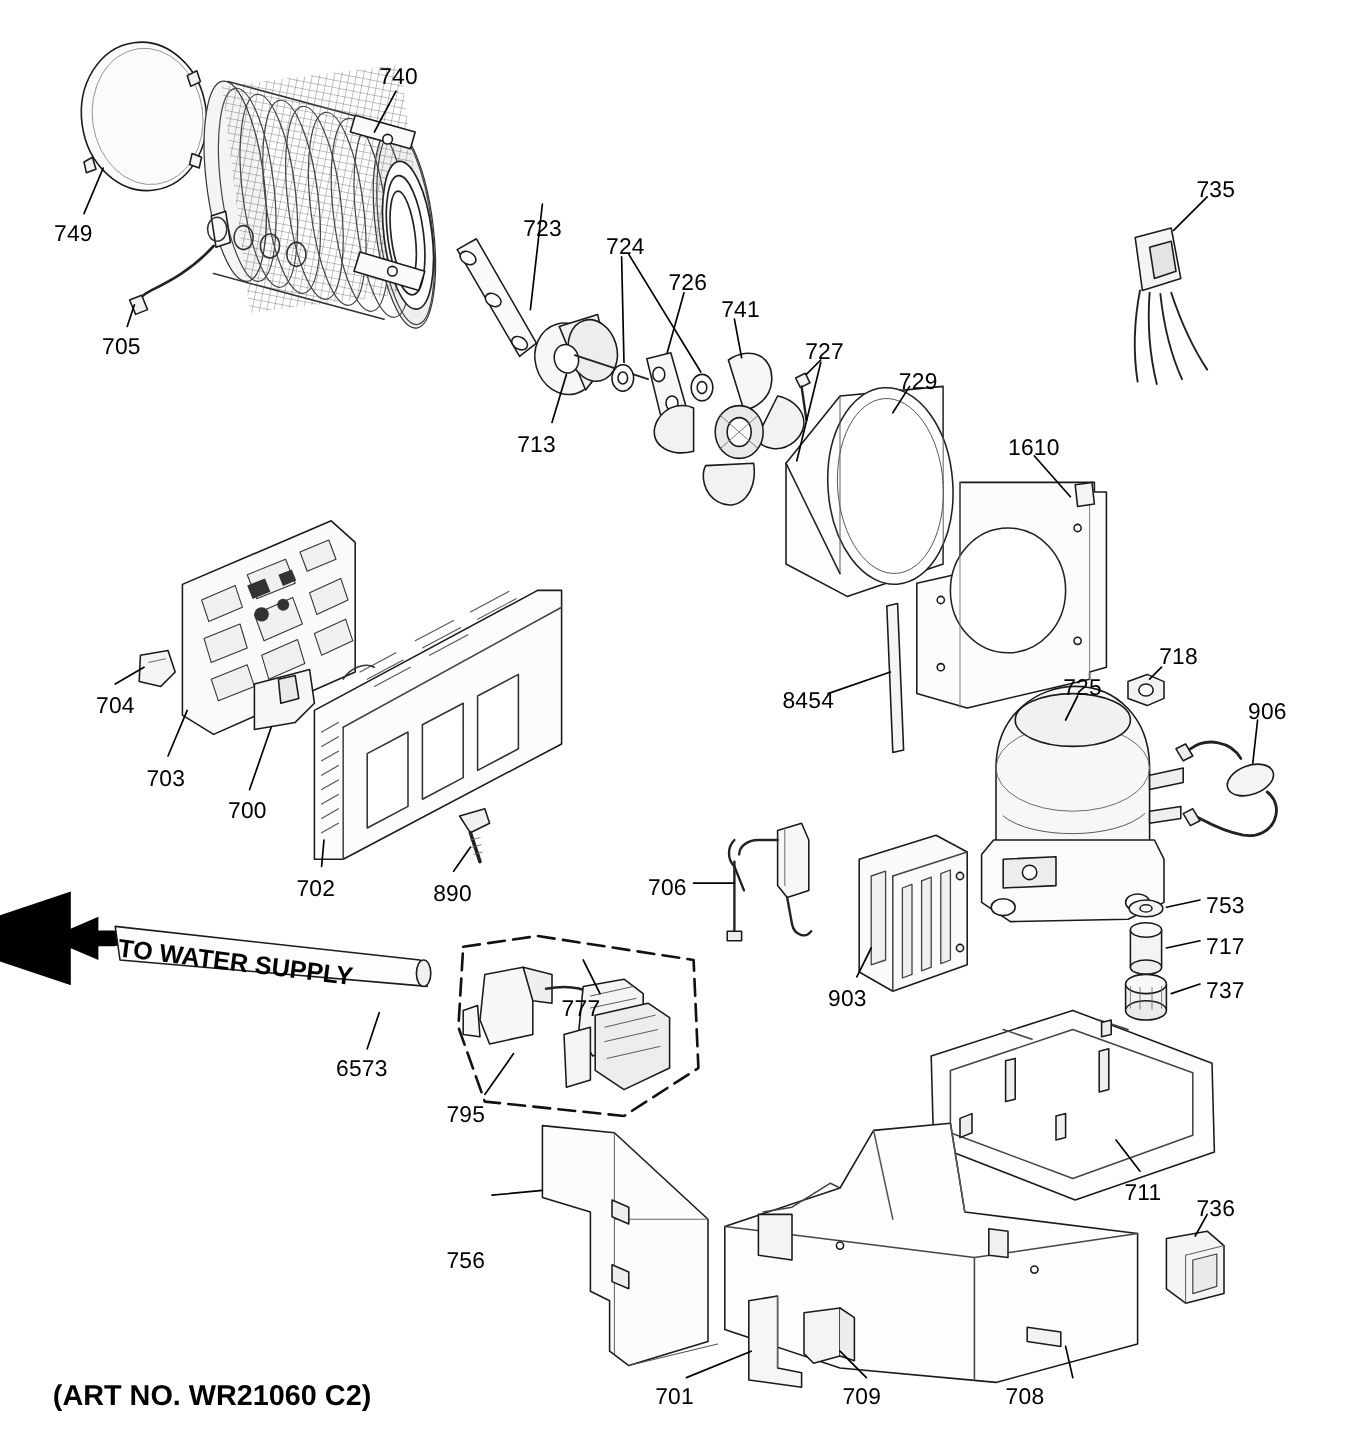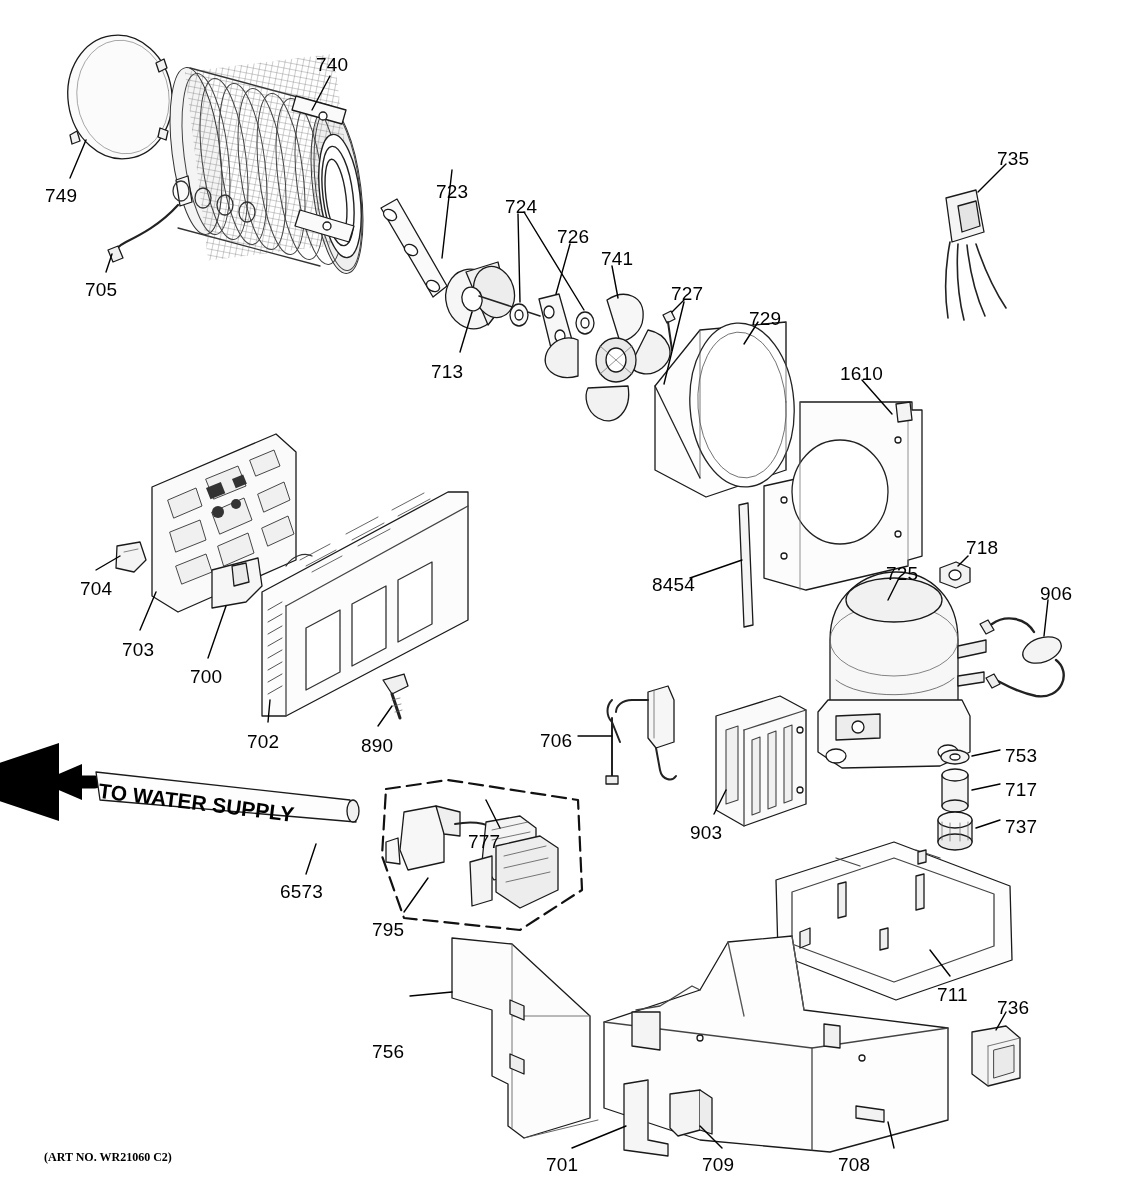--- a/index.html
+++ b/index.html
@@ -31,22 +31,22 @@
     font-size: 19px;
     font-weight: 400;
     color: #000000;
     white-space: nowrap;
     letter-spacing: 0.2px;
   }
   .artno {
     position: absolute;
     left: 44px;
     top: 1150px;
-    font-family: Liberation Serif, serif;
-    font-size: 12px;
+    font-family: Liberation Sans, sans-serif;
+    font-size: 24px;
     font-weight: 700;
     color: #000000;
     white-space: nowrap;
   }
   .supply-label {
     position: absolute;
     left: 100px;
     top: 779px;
     font-family: "Liberation Sans", sans-serif;
     font-size: 21px;

